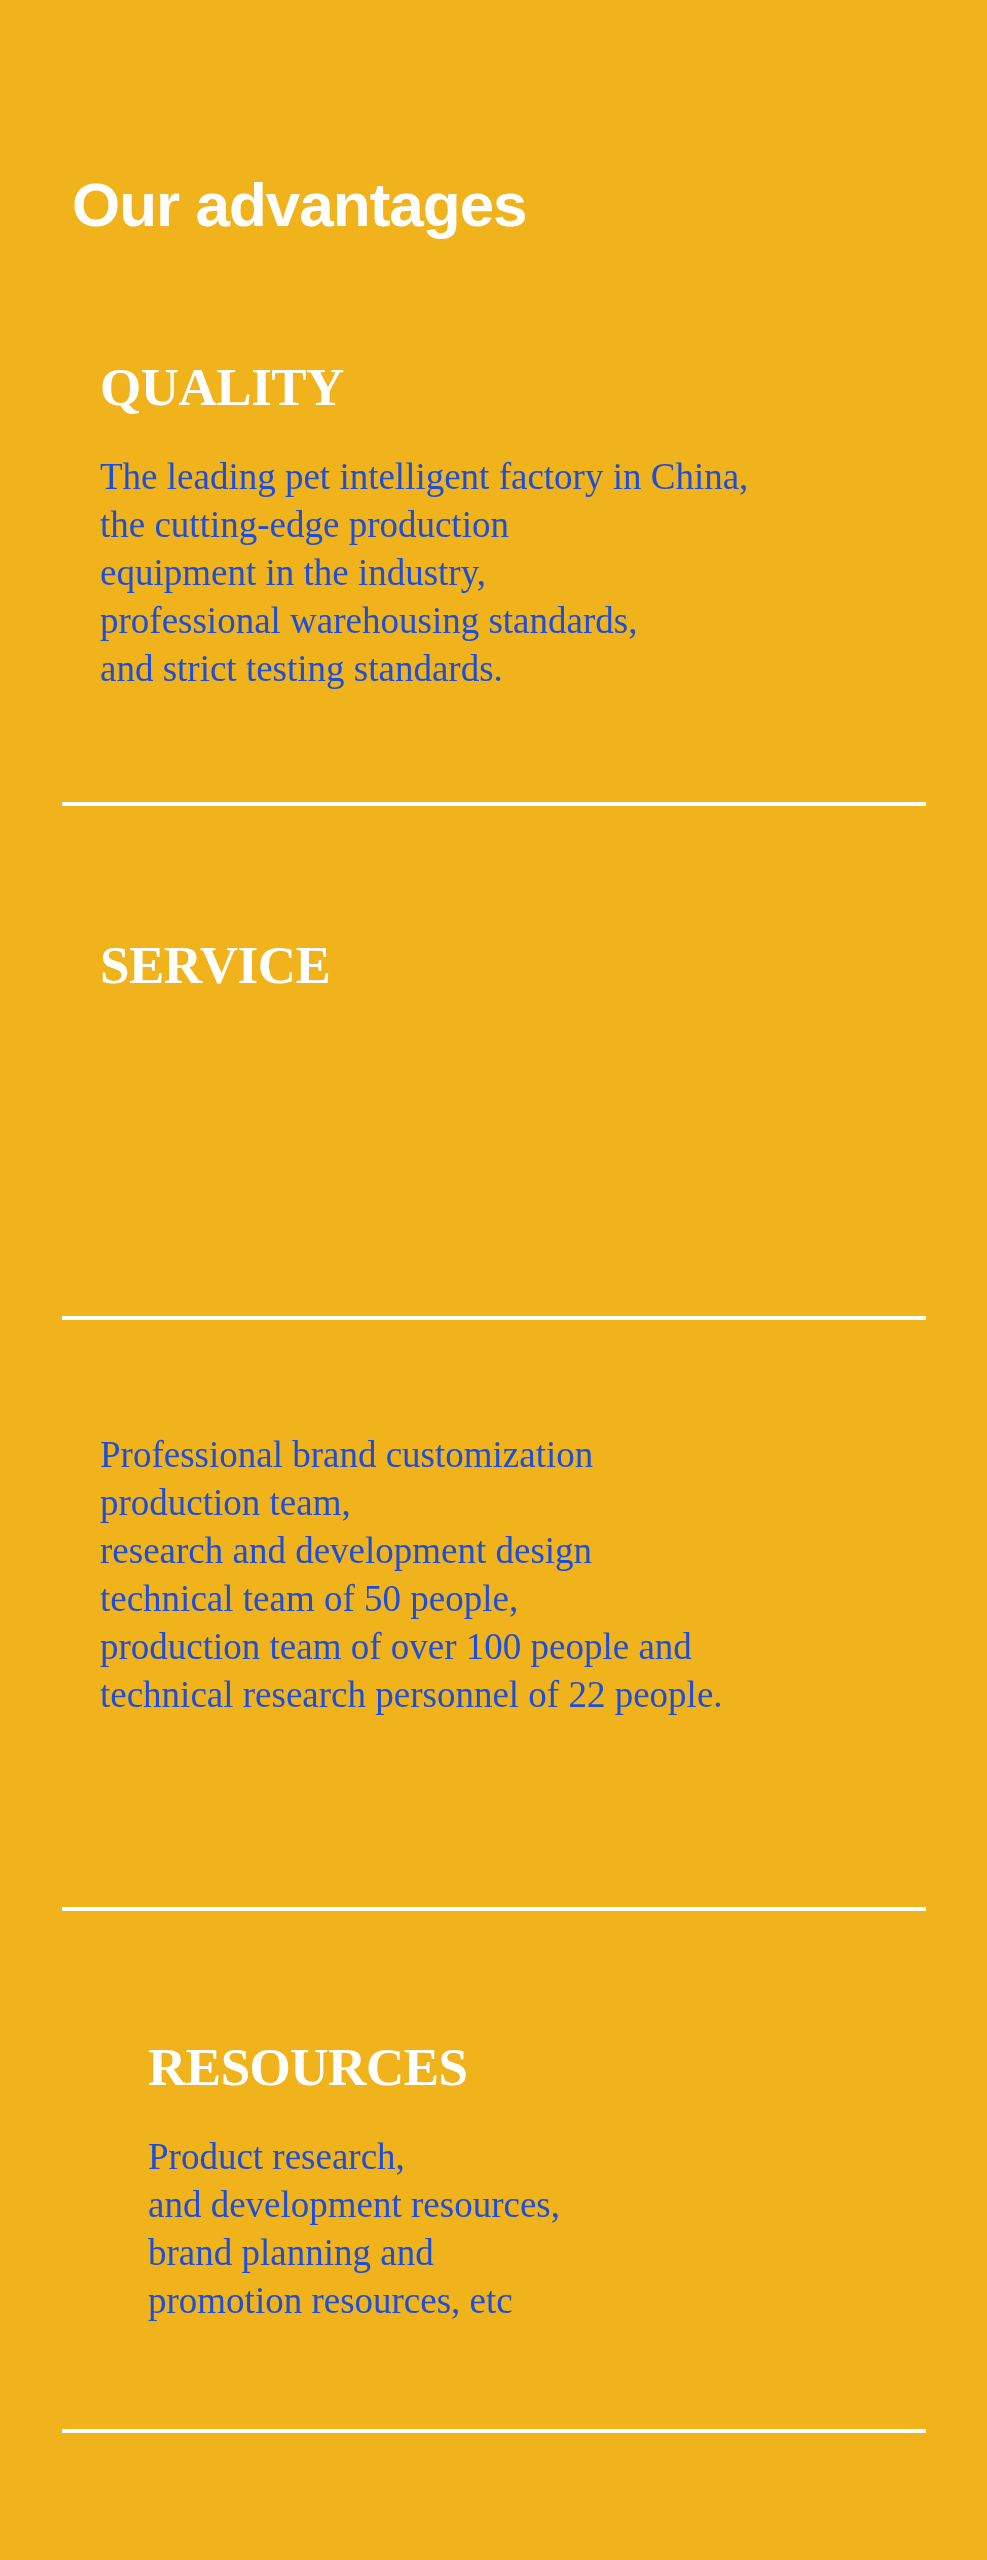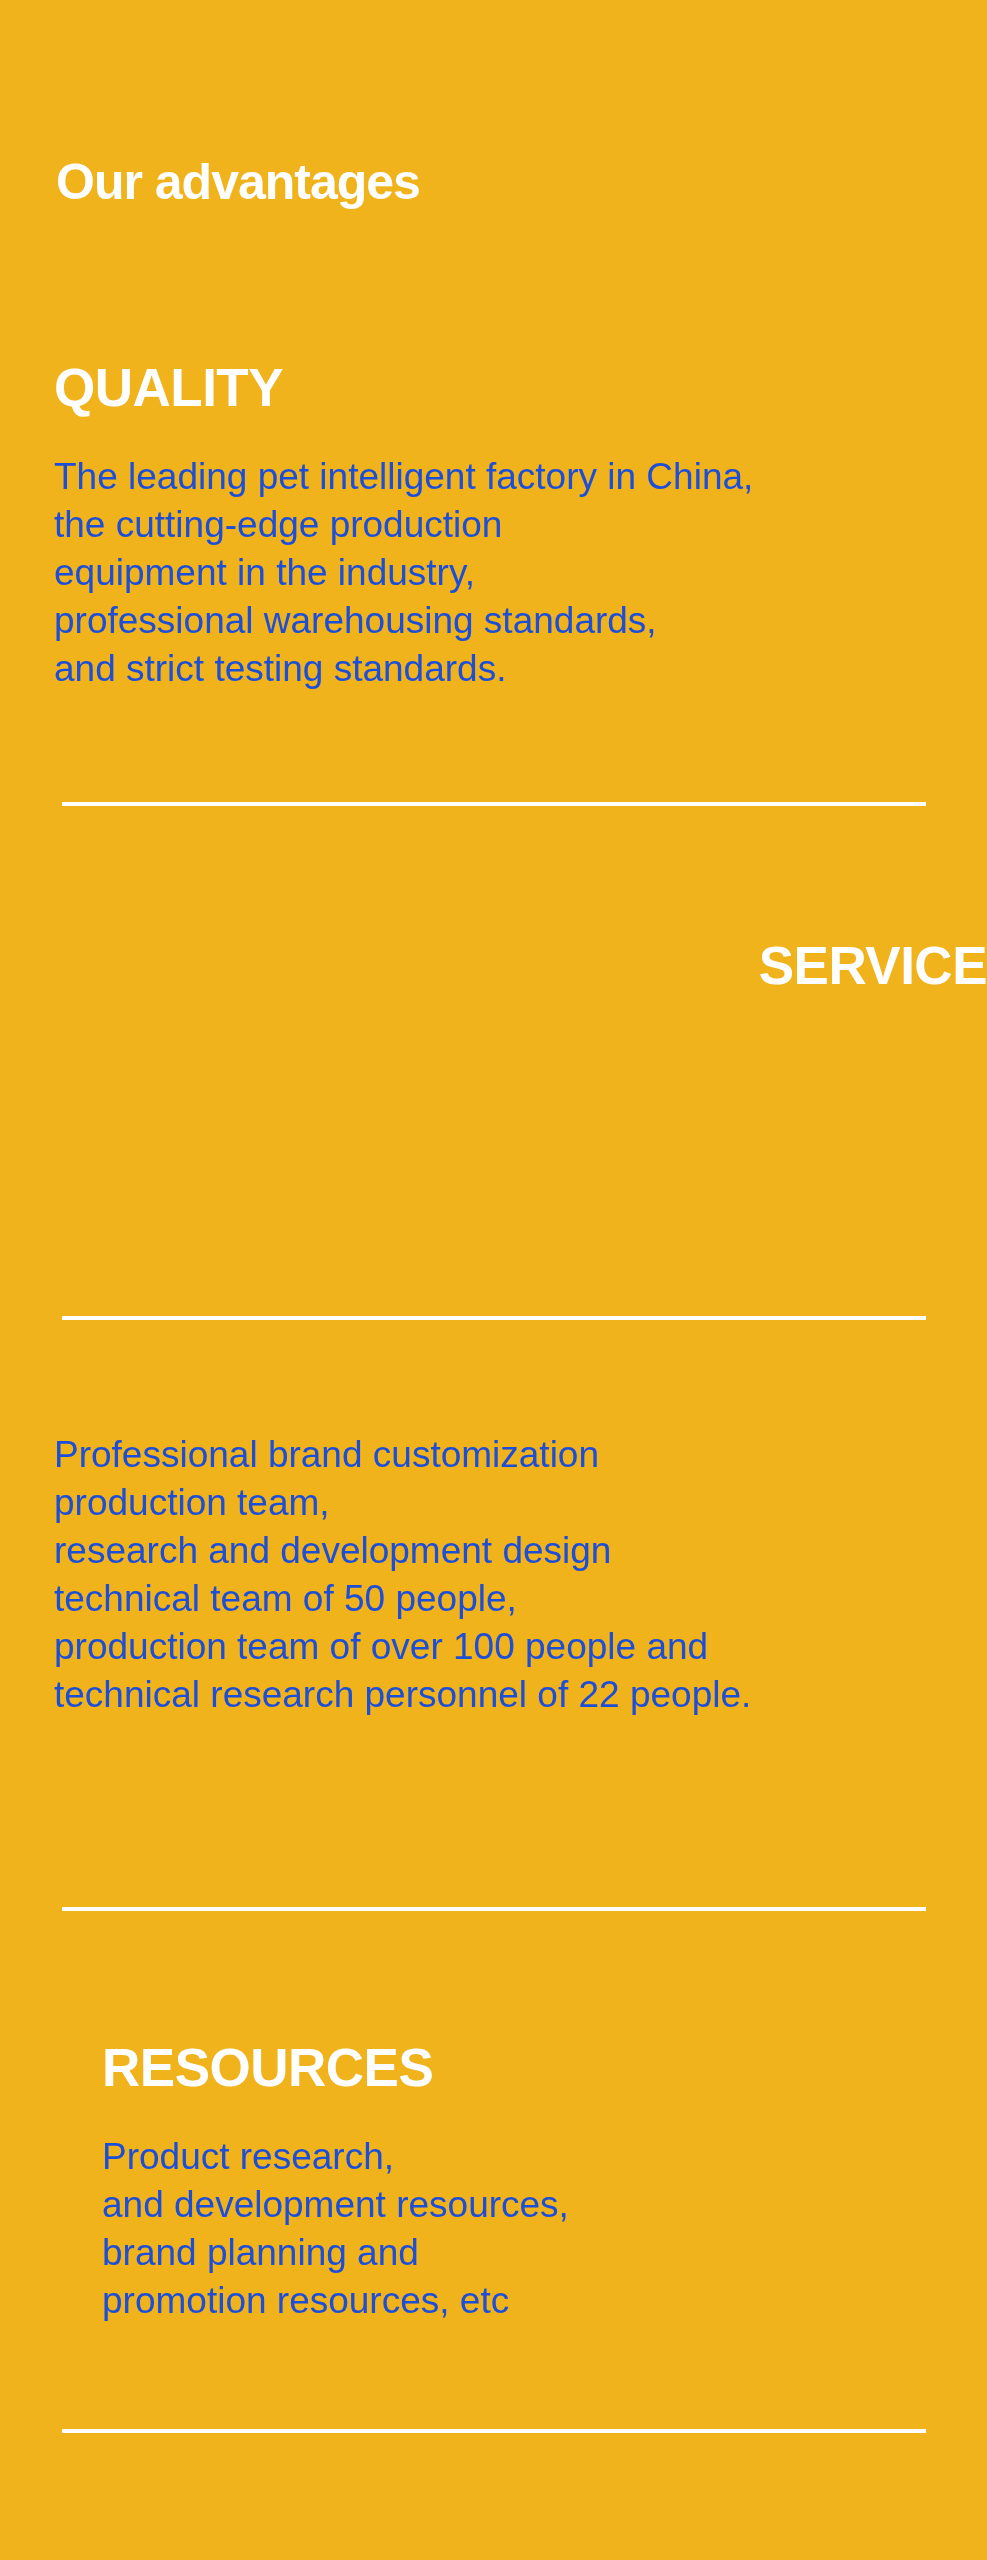--- a/index.html
+++ b/index.html
@@ -17,34 +17,35 @@
   .page {
     position: relative;
     width: 987px;
     height: 2560px;
     background: #F1B31C;
   }
   .page-title {
     position: absolute;
     left: 56px;
     top: 152px;
-    margin: 0;
-    font-size: 50px;
+    margin: 16px;
+    font-size: 62px;
     font-weight: 700;
     letter-spacing: -1px;
     line-height: 1.2;
     color: #FFFFFF;
     white-space: nowrap;
   }
   .section {
     position: absolute;
     left: 0;
     width: 987px;
-    padding-left: 54px;
+    padding-left: 100px;
     box-sizing: border-box;
+    font-family: Liberation Serif, serif;
   }
   .section-heading {
     margin: 0 0 33px 0;
     font-size: 53px;
     font-weight: 700;
     letter-spacing: -0.5px;
     line-height: 1.2;
     color: #FFFFFF;
   }
   .section-body {
@@ -56,21 +57,21 @@
     white-space: pre-line;
   }
   .divider {
     position: absolute;
     left: 62px;
     width: 864px;
     height: 4px;
     background: #FFFFFF;
   }
   #sec-quality   { top: 356px; }
-  #sec-service   { top: 934px; text-align: right; }
+  #sec-service   { top: 934px; }
   #sec-team      { top: 1431px; }
   #sec-resources { top: 2036px; margin-left: 48px; }
   #div-1 { top: 802px; }
   #div-2 { top: 1316px; }
   #div-3 { top: 1907px; }
   #div-4 { top: 2429px; }
 </style>
 </head>
 <body>
 

